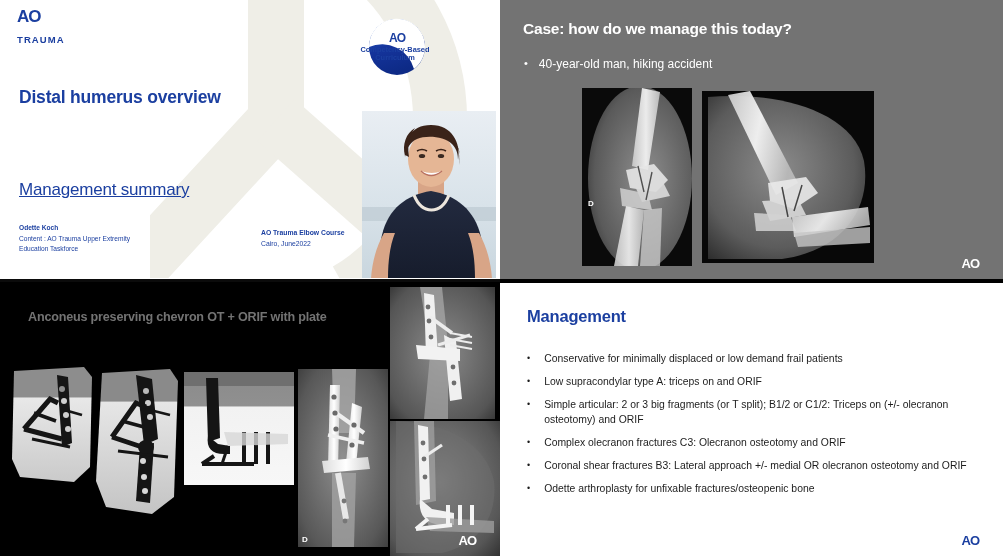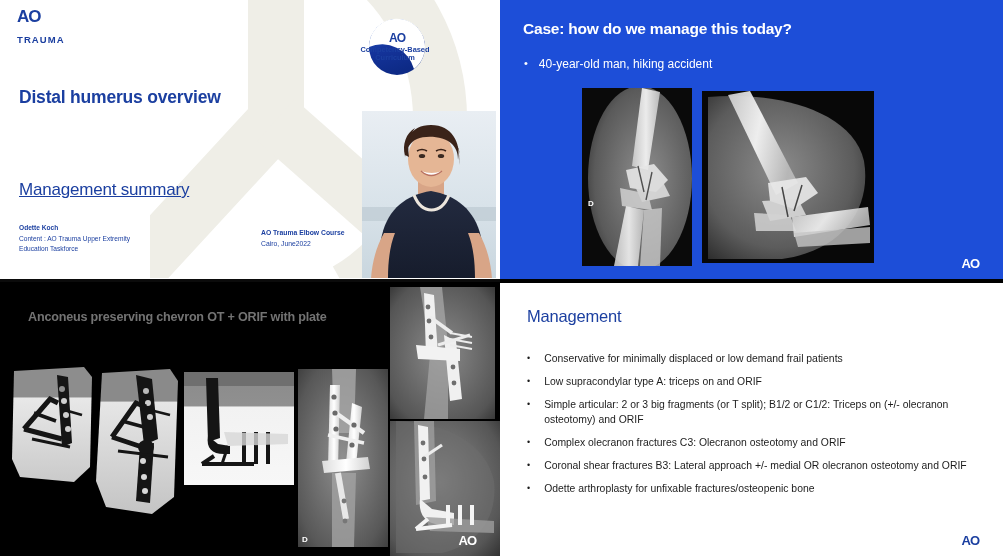--- a/index.html
+++ b/index.html
@@ -120,21 +120,21 @@
     left: 362px;
     top: 111px;
     width: 138px;
     height: 168px;
     overflow: hidden;
   }
   .portrait svg { display: block; }
 
   
   .slide-case {
-    background: #1d4ed8;
+    background: #737373;
     padding-left: 17px;
   }
   .case-title {
     position: absolute;
     left: 23px;
     top: 20px;
     color: #ffffff;
     font-size: 15.5px;
     font-weight: 700;
     letter-spacing: -0.2px;
@@ -201,21 +201,21 @@
   .mgmt-toprule {
     position: absolute; left: 0; right: 0; top: 0;
     height: 4px; background: #000000;
   }
   .mgmt-title {
     position: absolute;
     left: 27px;
     top: 28px;
     color: #1b3fa0;
     font-size: 16.5px;
-    font-weight: 400;
+    font-weight: 700;
     letter-spacing: -0.2px;
   }
   .mgmt-list {
     position: absolute;
     left: 27px;
     top: 72px;
     right: 30px;
     color: #1c1c1c;
   }
   .mgmt-item {

